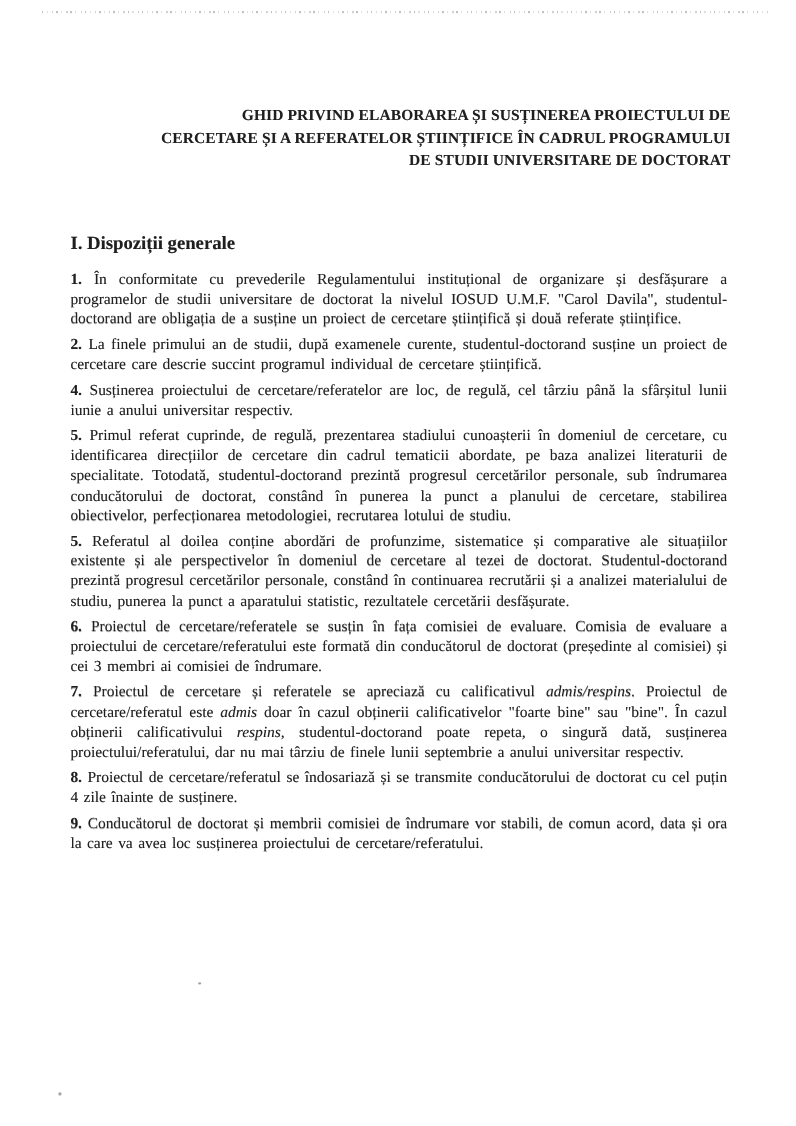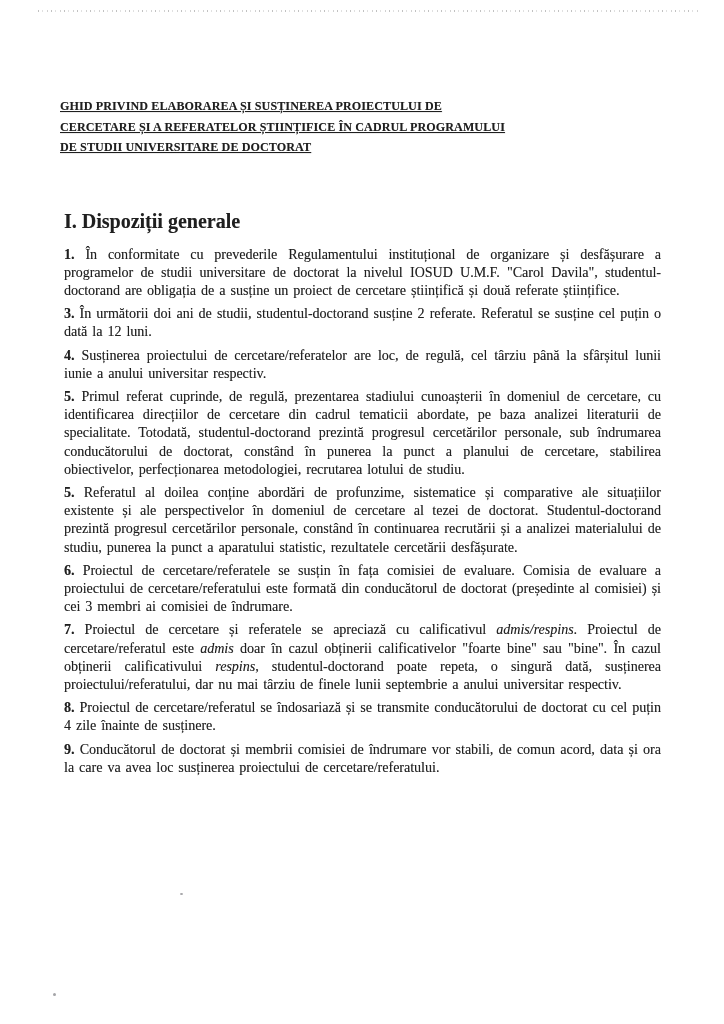--- a/index.html
+++ b/index.html
@@ -30,30 +30,29 @@
       transparent 1.4px 4.4px,
       rgba(120,120,120,0.30) 4.4px 5.4px,
       transparent 5.4px 9.2px,
       rgba(110,110,110,0.42) 9.2px 10.4px,
       transparent 10.4px 13px
     );
     opacity: 0.75;
   }
   .title {
     margin: 96px 60px 0 60px;
-    text-align: left;
+    text-align: right;
     font-weight: bold;
-    font-size: 12px;
+    font-size: 14px;
     line-height: 20.5px;
     letter-spacing: 0.15px;
-    text-decoration: underline;
   }
   .section-heading {
     margin: 54px 63px 0 64px;
-    font-size: 20px;
+    font-size: 17px;
     font-weight: bold;
     line-height: 18px;
   }
   .body-text {
     margin: 16px 63px 0 64px;
     font-size: 14px;
     line-height: 18.2px;
     text-align: justify;
     word-spacing: 1.5px;
   }
@@ -84,21 +83,21 @@
   <div class="title">
     <div>GHID PRIVIND ELABORAREA ȘI SUSȚINEREA PROIECTULUI DE</div>
     <div>CERCETARE ȘI A REFERATELOR ȘTIINȚIFICE ÎN CADRUL PROGRAMULUI</div>
     <div>DE STUDII UNIVERSITARE DE DOCTORAT</div>
   </div>
 
   <div class="section-heading">I. Dispoziții generale</div>
 
   <div class="body-text">
       <p class="para"><b>1. </b><span>În conformitate cu prevederile Regulamentului instituțional de organizare și desfășurare a programelor de studii universitare de doctorat la nivelul IOSUD U.M.F. "Carol Davila", studentul-doctorand are obligația de a susține un proiect de cercetare științifică și două referate științifice.</span></p>
-      <p class="para"><b>3. </b><span>În următorii doi ani de studii, studentul-doctorand susține 2 referate. Referatul se susține cel puțin o dată la 12 luni.</span></p>
+      <p class="para"><b>2. </b><span>La finele primului an de studii, după examenele curente, studentul-doctorand susține un proiect de cercetare care descrie succint programul individual de cercetare științifică.</span></p>
       <p class="para"><b>4. </b><span>Susținerea proiectului de cercetare/referatelor are loc, de regulă, cel târziu până la sfârșitul lunii iunie a anului universitar respectiv.</span></p>
       <p class="para"><b>5. </b><span>Primul referat cuprinde, de regulă, prezentarea stadiului cunoașterii în domeniul de cercetare, cu identificarea direcțiilor de cercetare din cadrul tematicii abordate, pe baza analizei literaturii de specialitate. Totodată, studentul-doctorand prezintă progresul cercetărilor personale, sub îndrumarea conducătorului de doctorat, constând în punerea la punct a planului de cercetare, stabilirea obiectivelor, perfecționarea metodologiei, recrutarea lotului de studiu.</span></p>
       <p class="para"><b>5. </b><span>Referatul al doilea conține abordări de profunzime, sistematice și comparative ale situațiilor existente și ale perspectivelor în domeniul de cercetare al tezei de doctorat. Studentul-doctorand prezintă progresul cercetărilor personale, constând în continuarea recrutării și a analizei materialului de studiu, punerea la punct a aparatului statistic, rezultatele cercetării desfășurate.</span></p>
       <p class="para"><b>6. </b><span>Proiectul de cercetare/referatele se susțin în fața comisiei de evaluare. Comisia de evaluare a proiectului de cercetare/referatului este formată din conducătorul de doctorat (președinte al comisiei) și cei 3 membri ai comisiei de îndrumare.</span></p>
       <p class="para"><b>7. </b><span>Proiectul de cercetare și referatele se apreciază cu calificativul </span><i>admis/respins</i><span>. Proiectul de cercetare/referatul este </span><i>admis</i><span> doar în cazul obținerii calificativelor "foarte bine" sau "bine". În cazul obținerii calificativului </span><i>respins</i><span>, studentul-doctorand poate repeta, o singură dată, susținerea proiectului/referatului, dar nu mai târziu de finele lunii septembrie a anului universitar respectiv.</span></p>
       <p class="para"><b>8. </b><span>Proiectul de cercetare/referatul se îndosariază și se transmite conducătorului de doctorat cu cel puțin 4 zile înainte de susținere.</span></p>
       <p class="para"><b>9. </b><span>Conducătorul de doctorat și membrii comisiei de îndrumare vor stabili, de comun acord, data și ora la care va avea loc susținerea proiectului de cercetare/referatului.</span></p>
     </div>
 
   <div class="speck speck-1"></div>

